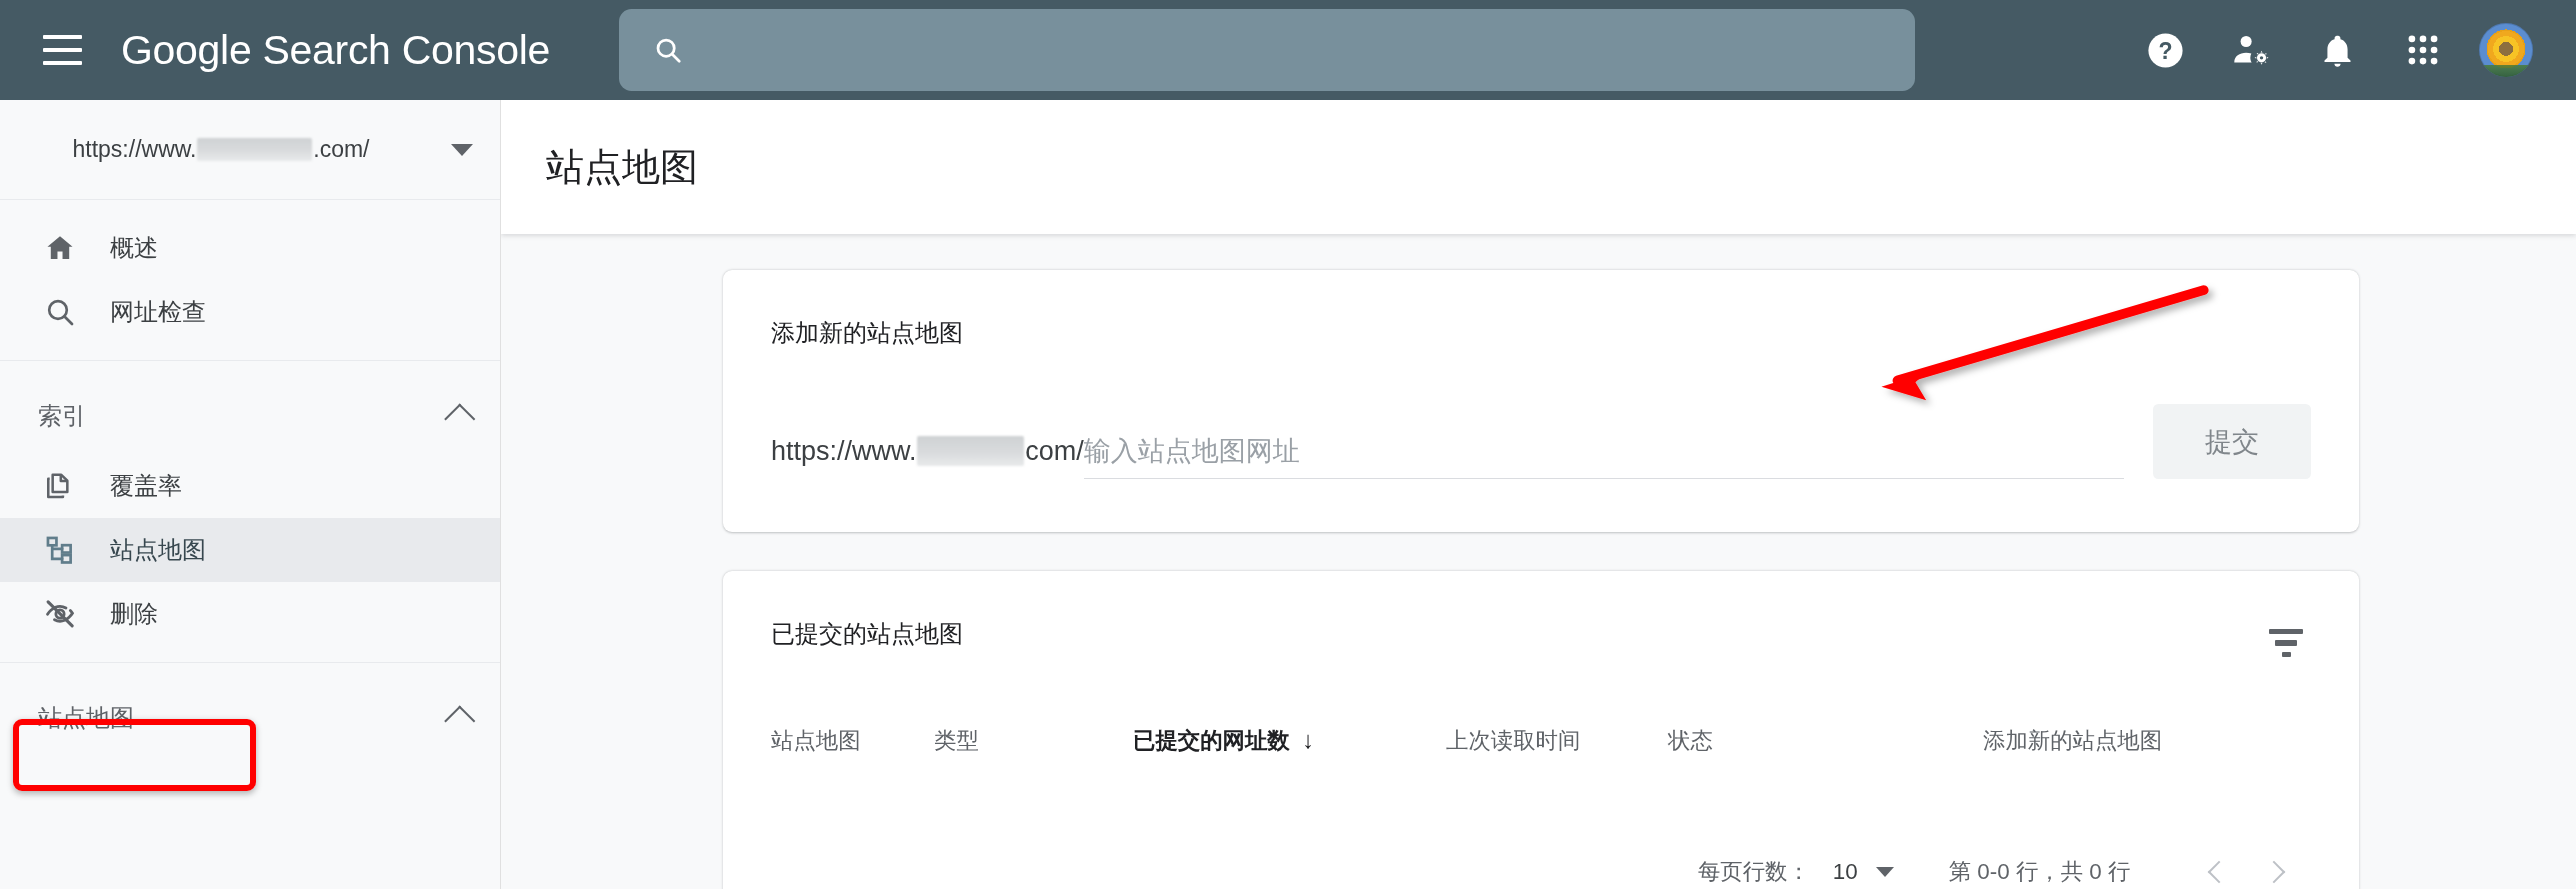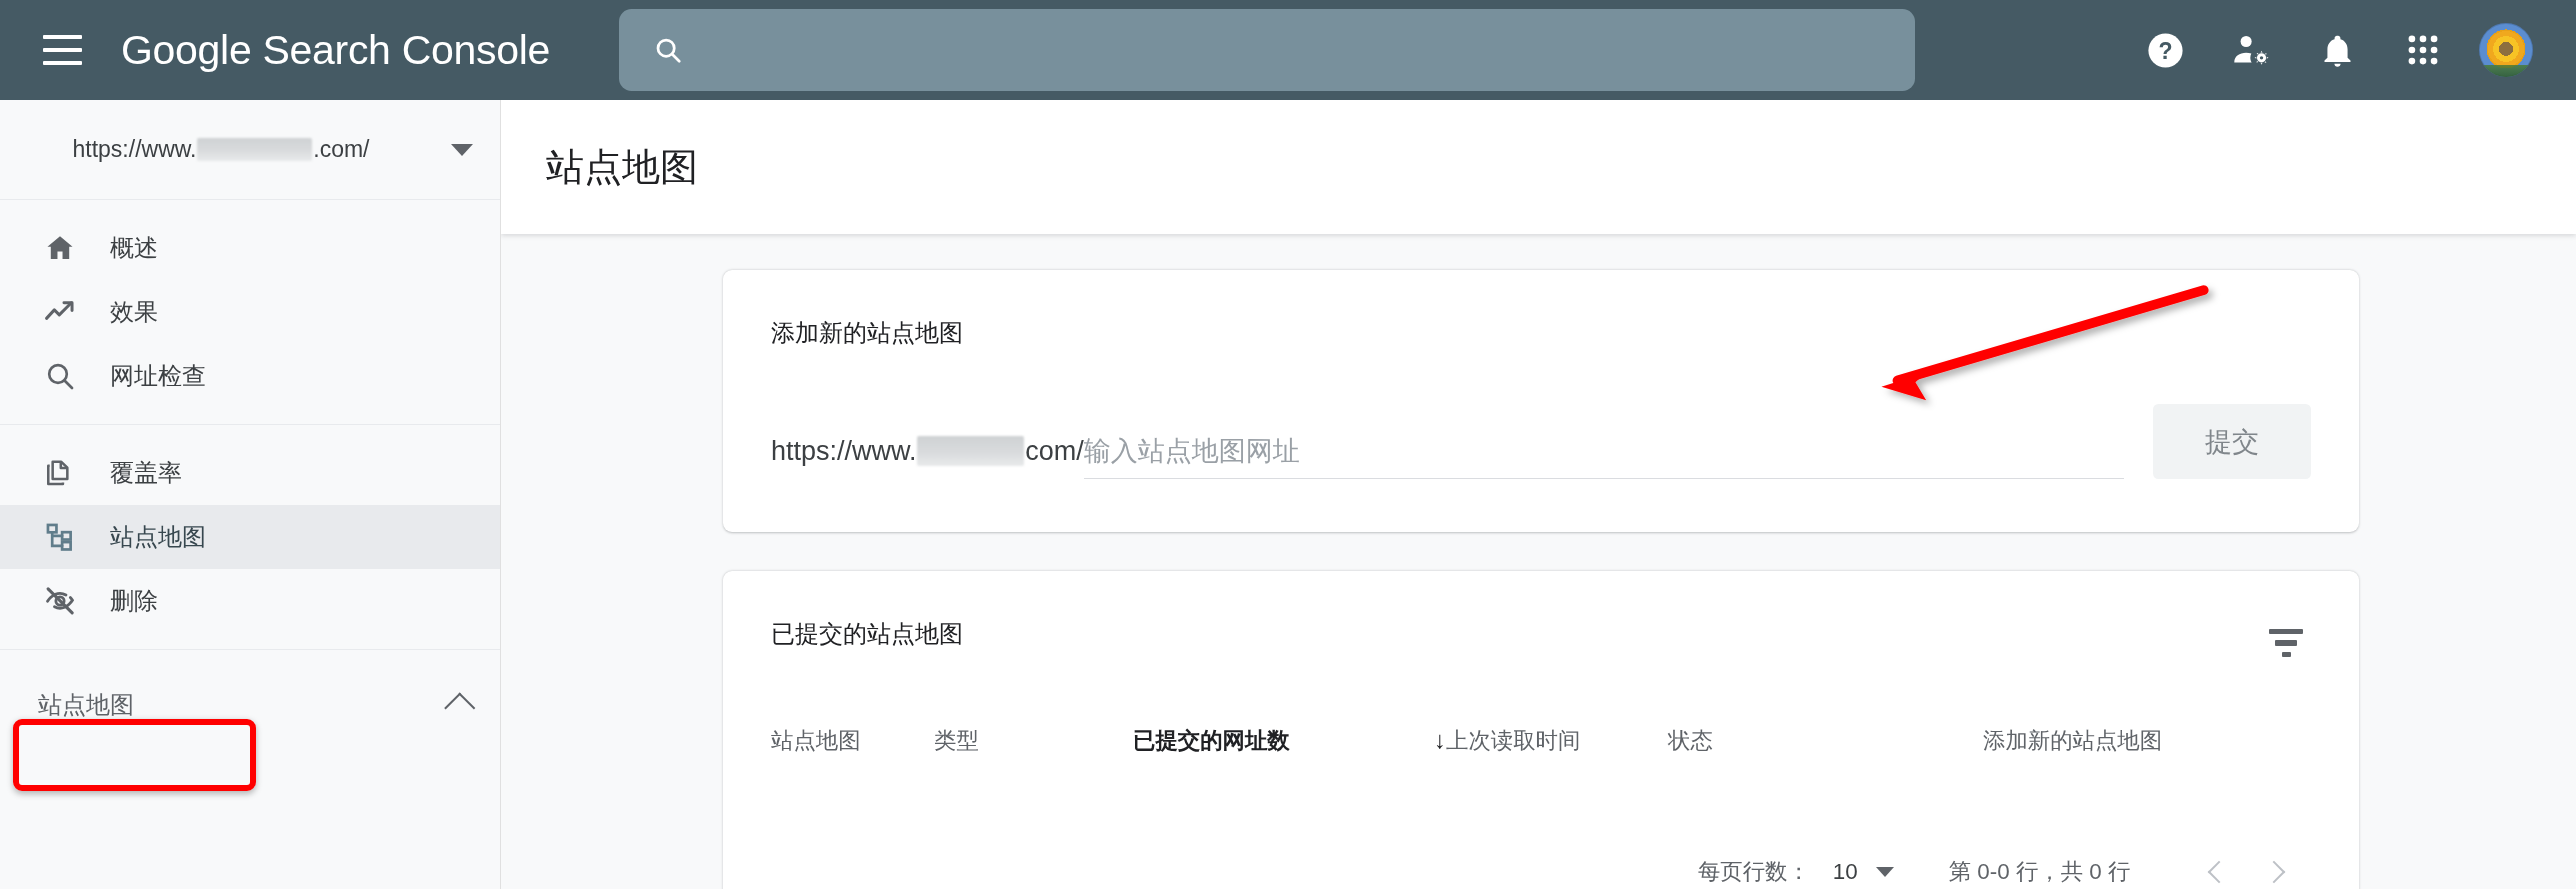--- a/index.html
+++ b/index.html
@@ -240,21 +240,21 @@
 
   .thead {
     display: flex; align-items: center;
     margin-top: 66px;
     height: 48px;
   }
   .th { font-size: 22.4px; color: #5f6368; white-space: nowrap; }
   .th.sorted { color: #202124; font-weight: bold; display: flex; align-items: center; gap: 12.5px; }
   .th.c1 { width: 163px; }
   .th.c2 { width: 199px; }
-  .th.c3 { width: 313px; justify-content: space-between; }
+  .th.c3 { width: 313px; }
   .th.c4 { width: 222px; }
   .th.c5 { width: 315px; }
   .th.c6 { }
   .arrow-down { font-size: 24px; line-height: 1; }
 
   .tbody { height: 52px; }
 
   .pagination {
     display: flex; align-items: center; justify-content: flex-end;
     gap: 0; height: 72px; margin-top: 19.7px;
@@ -366,39 +366,34 @@
       <div class="navitem">
         <span class="nicon">
           <svg width="32" height="32" viewBox="0 0 24 24" fill="#5f6368">
             <path d="M12 3.2L2.6 11h2.5v9.2h5.0v-5.6h3.8v5.6h5.0V11h2.5L12 3.2z"></path>
           </svg>
         </span>
         <span class="nlabel">概述</span>
       </div>
       <div class="navitem">
         <span class="nicon">
-          <svg width="34" height="34" viewBox="0 0 24 24" fill="none" stroke="#5f6368" stroke-width="2.1" stroke-linecap="round" stroke-linejoin="round">
-            <polyline points="2.5,16.5 8,10.5 11.5,14 20,5.5"></polyline>
-            <polyline points="14.8,5.5 20.5,5.5 20.5,11"></polyline>
-          </svg>
-        </span>
-        <span class="nlabel">效果</span>
-      </div>
-      <div class="navitem">
-        <span class="nicon">
           <svg width="32" height="32" viewBox="0 0 24 24" fill="none" stroke="#5f6368" stroke-width="2" stroke-linecap="round">
             <circle cx="10.5" cy="10.5" r="6.6"></circle>
               <line x1="15.4" y1="15.4" x2="21" y2="21"></line>
           </svg>
         </span>
         <span class="nlabel">网址检查</span>
       </div>
     </div>
 
     <div class="navgroup">
+      <div class="section-head">
+        <span class="stitle">索引</span>
+        <span class="chev-up"></span>
+      </div>
       <div class="navitem">
         <span class="nicon">
           <svg width="32" height="32" viewBox="0 0 24 24" fill="none" stroke="#5f6368" stroke-width="1.9" stroke-linejoin="round">
             <path d="M6.5 3.5h6.3L17.5 8v8.5h-11z" fill="none"></path>
             <polyline points="12.6,3.6 12.6,8.2 17.4,8.2"></polyline>
             <polyline points="4.3,6.6 3.2,6.6 3.2,20.3 14.2,20.3 14.2,19.1"></polyline>
           </svg>
         </span>
         <span class="nlabel">覆盖率</span>
       </div>

